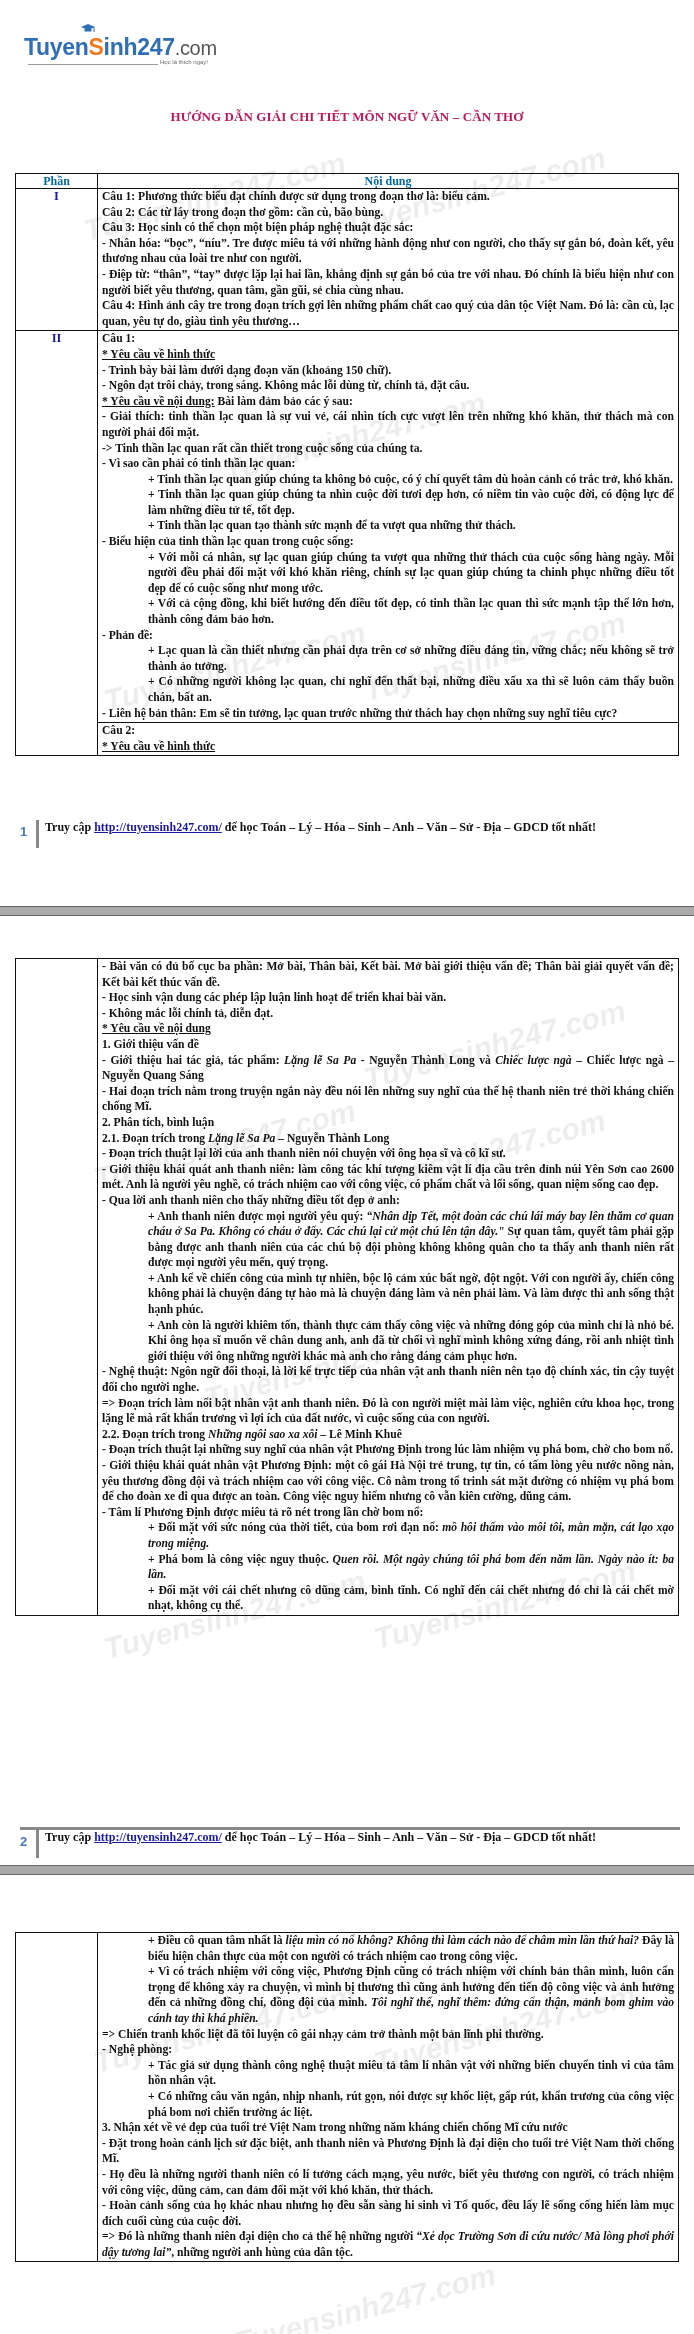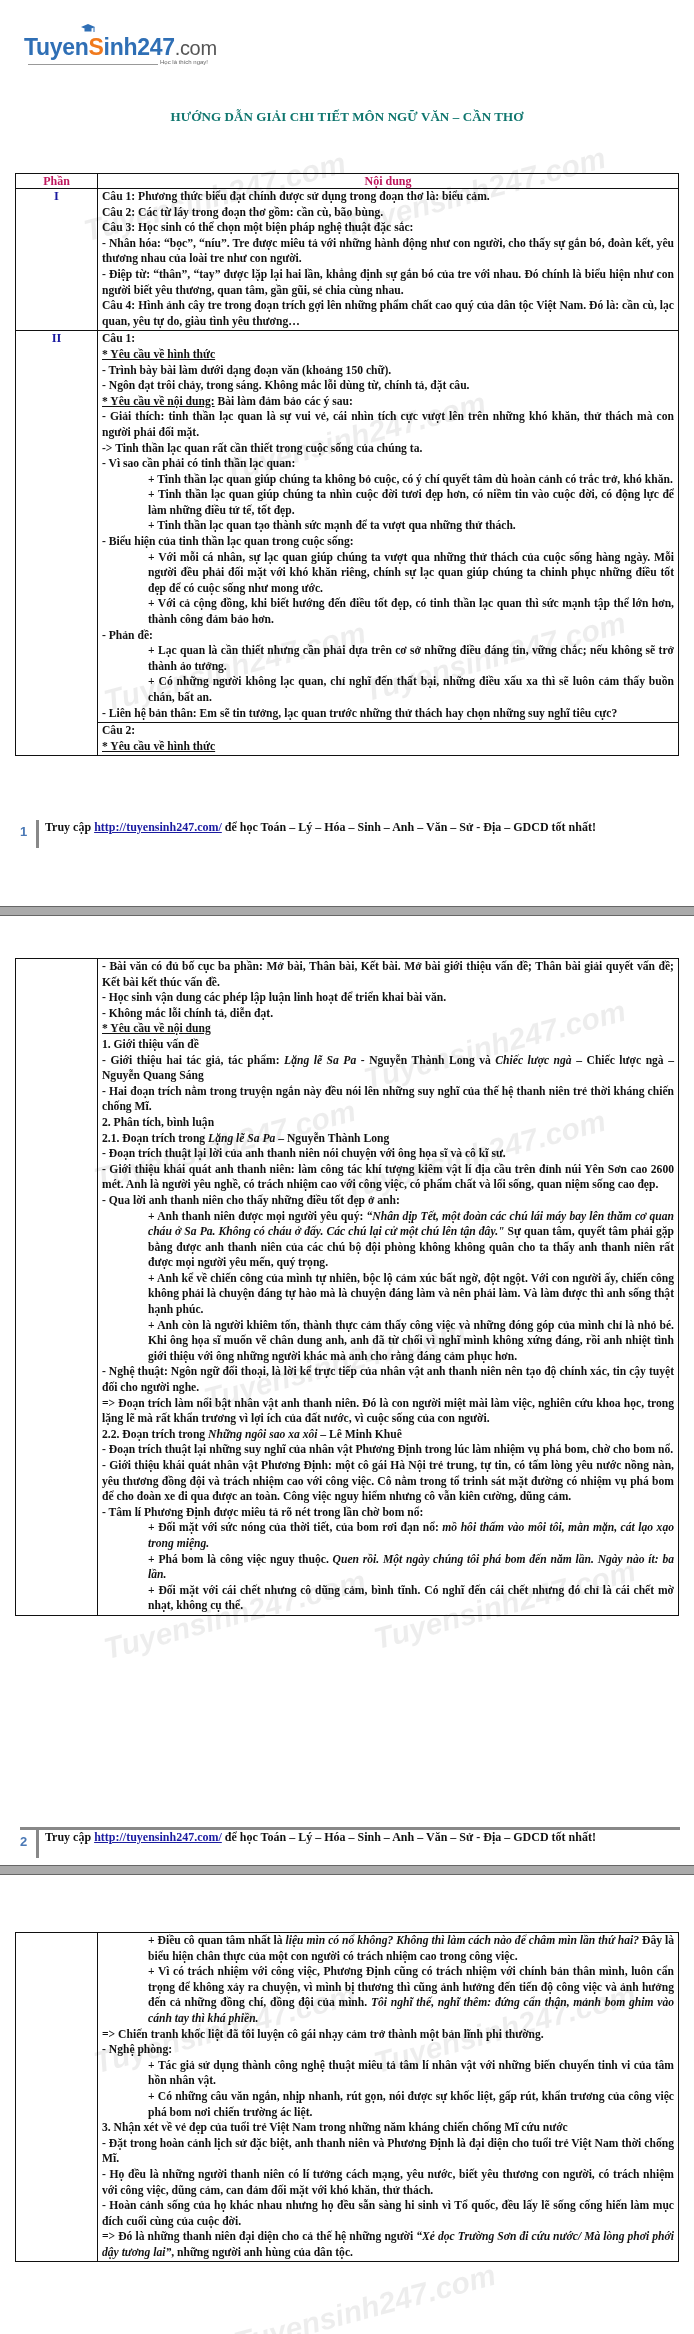--- a/index.html
+++ b/index.html
@@ -5,24 +5,24 @@
   * { box-sizing: border-box; margin: 0; padding: 0; }
   body { width: 694px; height: 2334px; background: #fff; font-family: "Liberation Serif", serif; color: #111; position: relative; overflow: hidden; }
   .page { position: absolute; left: 0; width: 694px; }
   .logo { position: absolute; left: 20px; top: 20px; width: 200px; height: 50px; }
   .logo .brand { font-family: "Liberation Sans", sans-serif; font-weight: bold; font-size: 23px; color: #2f6fb5; position: absolute; left: 4px; top: 14px; letter-spacing: -0.3px; }
   .logo .brand .s { color: #f07a1d; }
   .logo .brand .com { font-weight: normal; color: #555; font-size: 20px; }
   .logo .cap { position: absolute; left: 61px; top: 4px; width: 14px; height: 10px; }
   .logo .line { position: absolute; left: 8px; top: 44px; width: 130px; height: 1px; background: #999; }
   .logo .tag { position: absolute; left: 140px; top: 39px; font-family: "Liberation Sans", sans-serif; font-size: 6px; color: #666; }
-  .title { position: absolute; left: 0; width: 694px; text-align: center; color: #0f766e; font-weight: bold; font-size: 13px; letter-spacing: 0.1px; }
+  .title { position: absolute; left: 0; width: 694px; text-align: center; color: #be185d; font-weight: bold; font-size: 13px; letter-spacing: 0.1px; }
   table.doc { position: absolute; left: 15px; width: 664px; border-collapse: collapse; font-size: 11.6px; line-height: 15.6px; }
   table.doc td, table.doc th { border: 1px solid #111; vertical-align: top; }
-  table.doc th { color: #be185d; font-weight: bold; font-size: 12px; text-align: center; height: 15px; line-height: 14px; }
+  table.doc th { color: #0369a1; font-weight: bold; font-size: 12px; text-align: center; height: 15px; line-height: 14px; }
   table.doc td.part { width: 82px; text-align: center; color: #1a1aa0; font-weight: bold; font-size: 12.5px; }
   table.doc td.content { padding: 0 4px 1px 4px; text-align: justify; font-weight: bold; }
   .ln { display: block; }
   .ind { display: block; padding-left: 46px; }
   b.u { text-decoration: underline; }
   i { font-style: italic; }
   .footer { position: absolute; left: 20px; width: 660px; height: 30px; }
   .footer .num { position: absolute; left: 0; top: 4px; color: #4a78b5; font-family: "Liberation Sans", sans-serif; font-weight: bold; font-size: 13px; }
   .footer .bar { position: absolute; left: 16px; top: 0; width: 3px; height: 28px; background: #888; }
   .footer .txt { position: absolute; left: 25px; top: 0; font-weight: bold; font-size: 12px; white-space: nowrap; }

